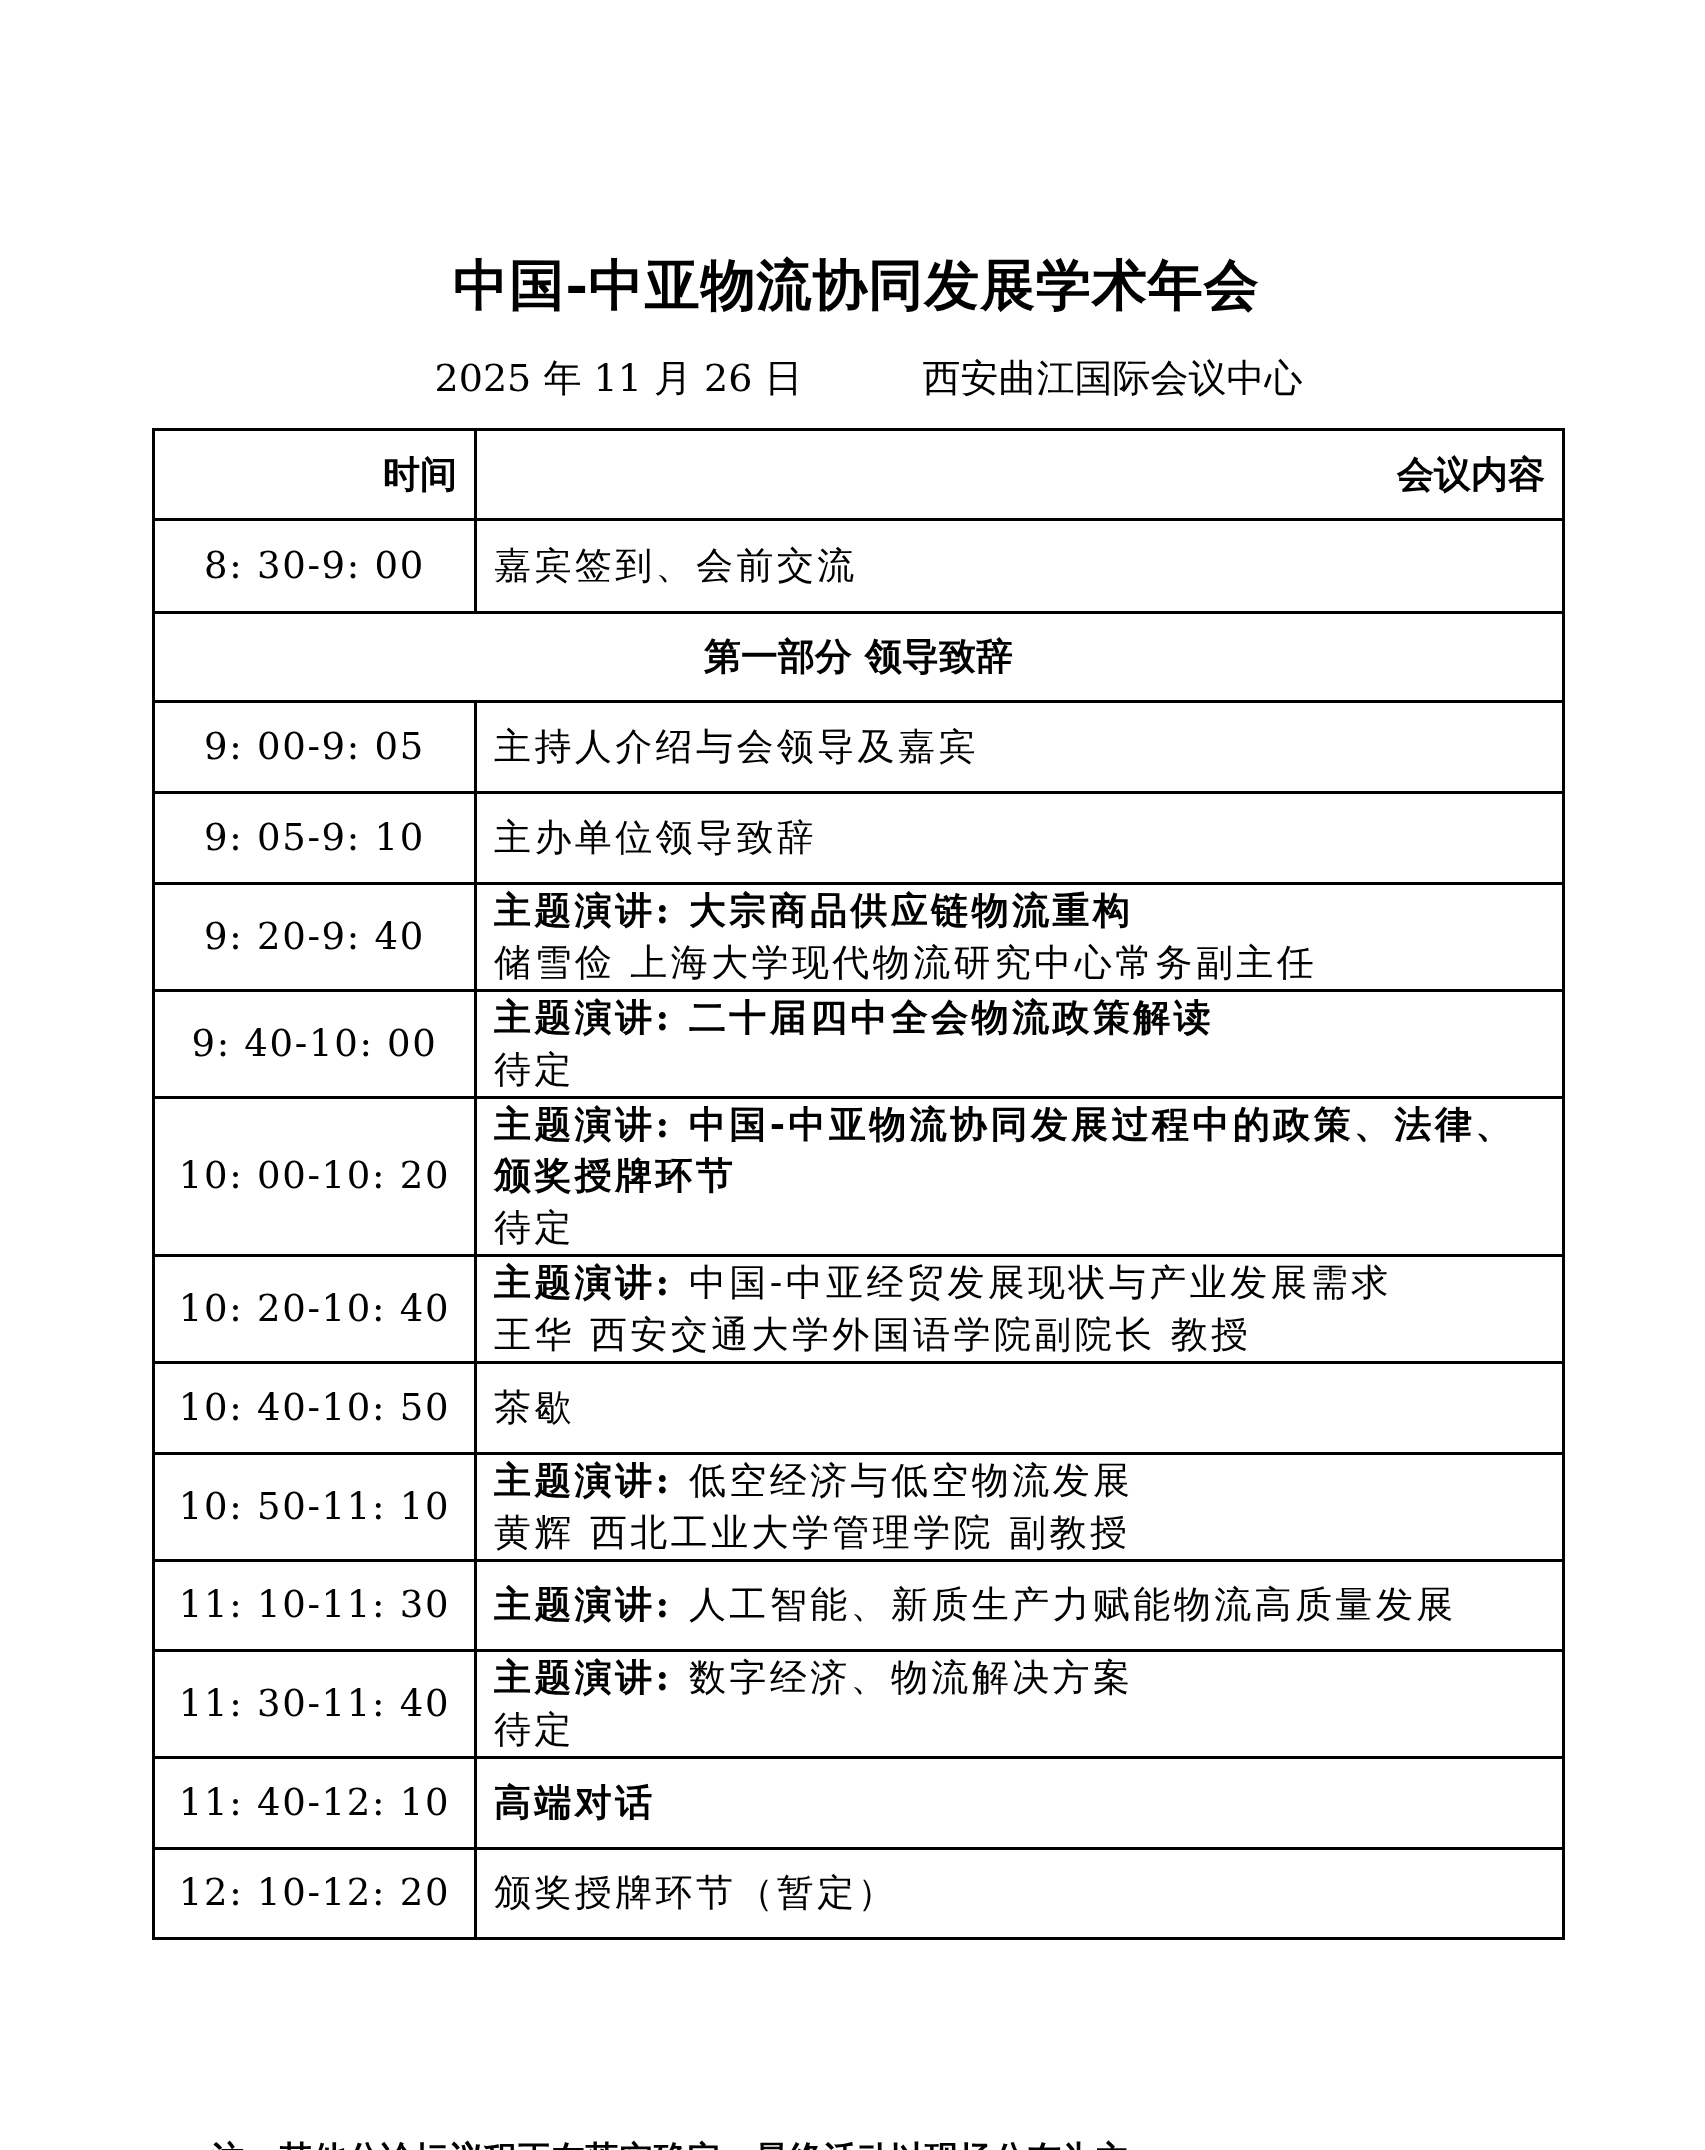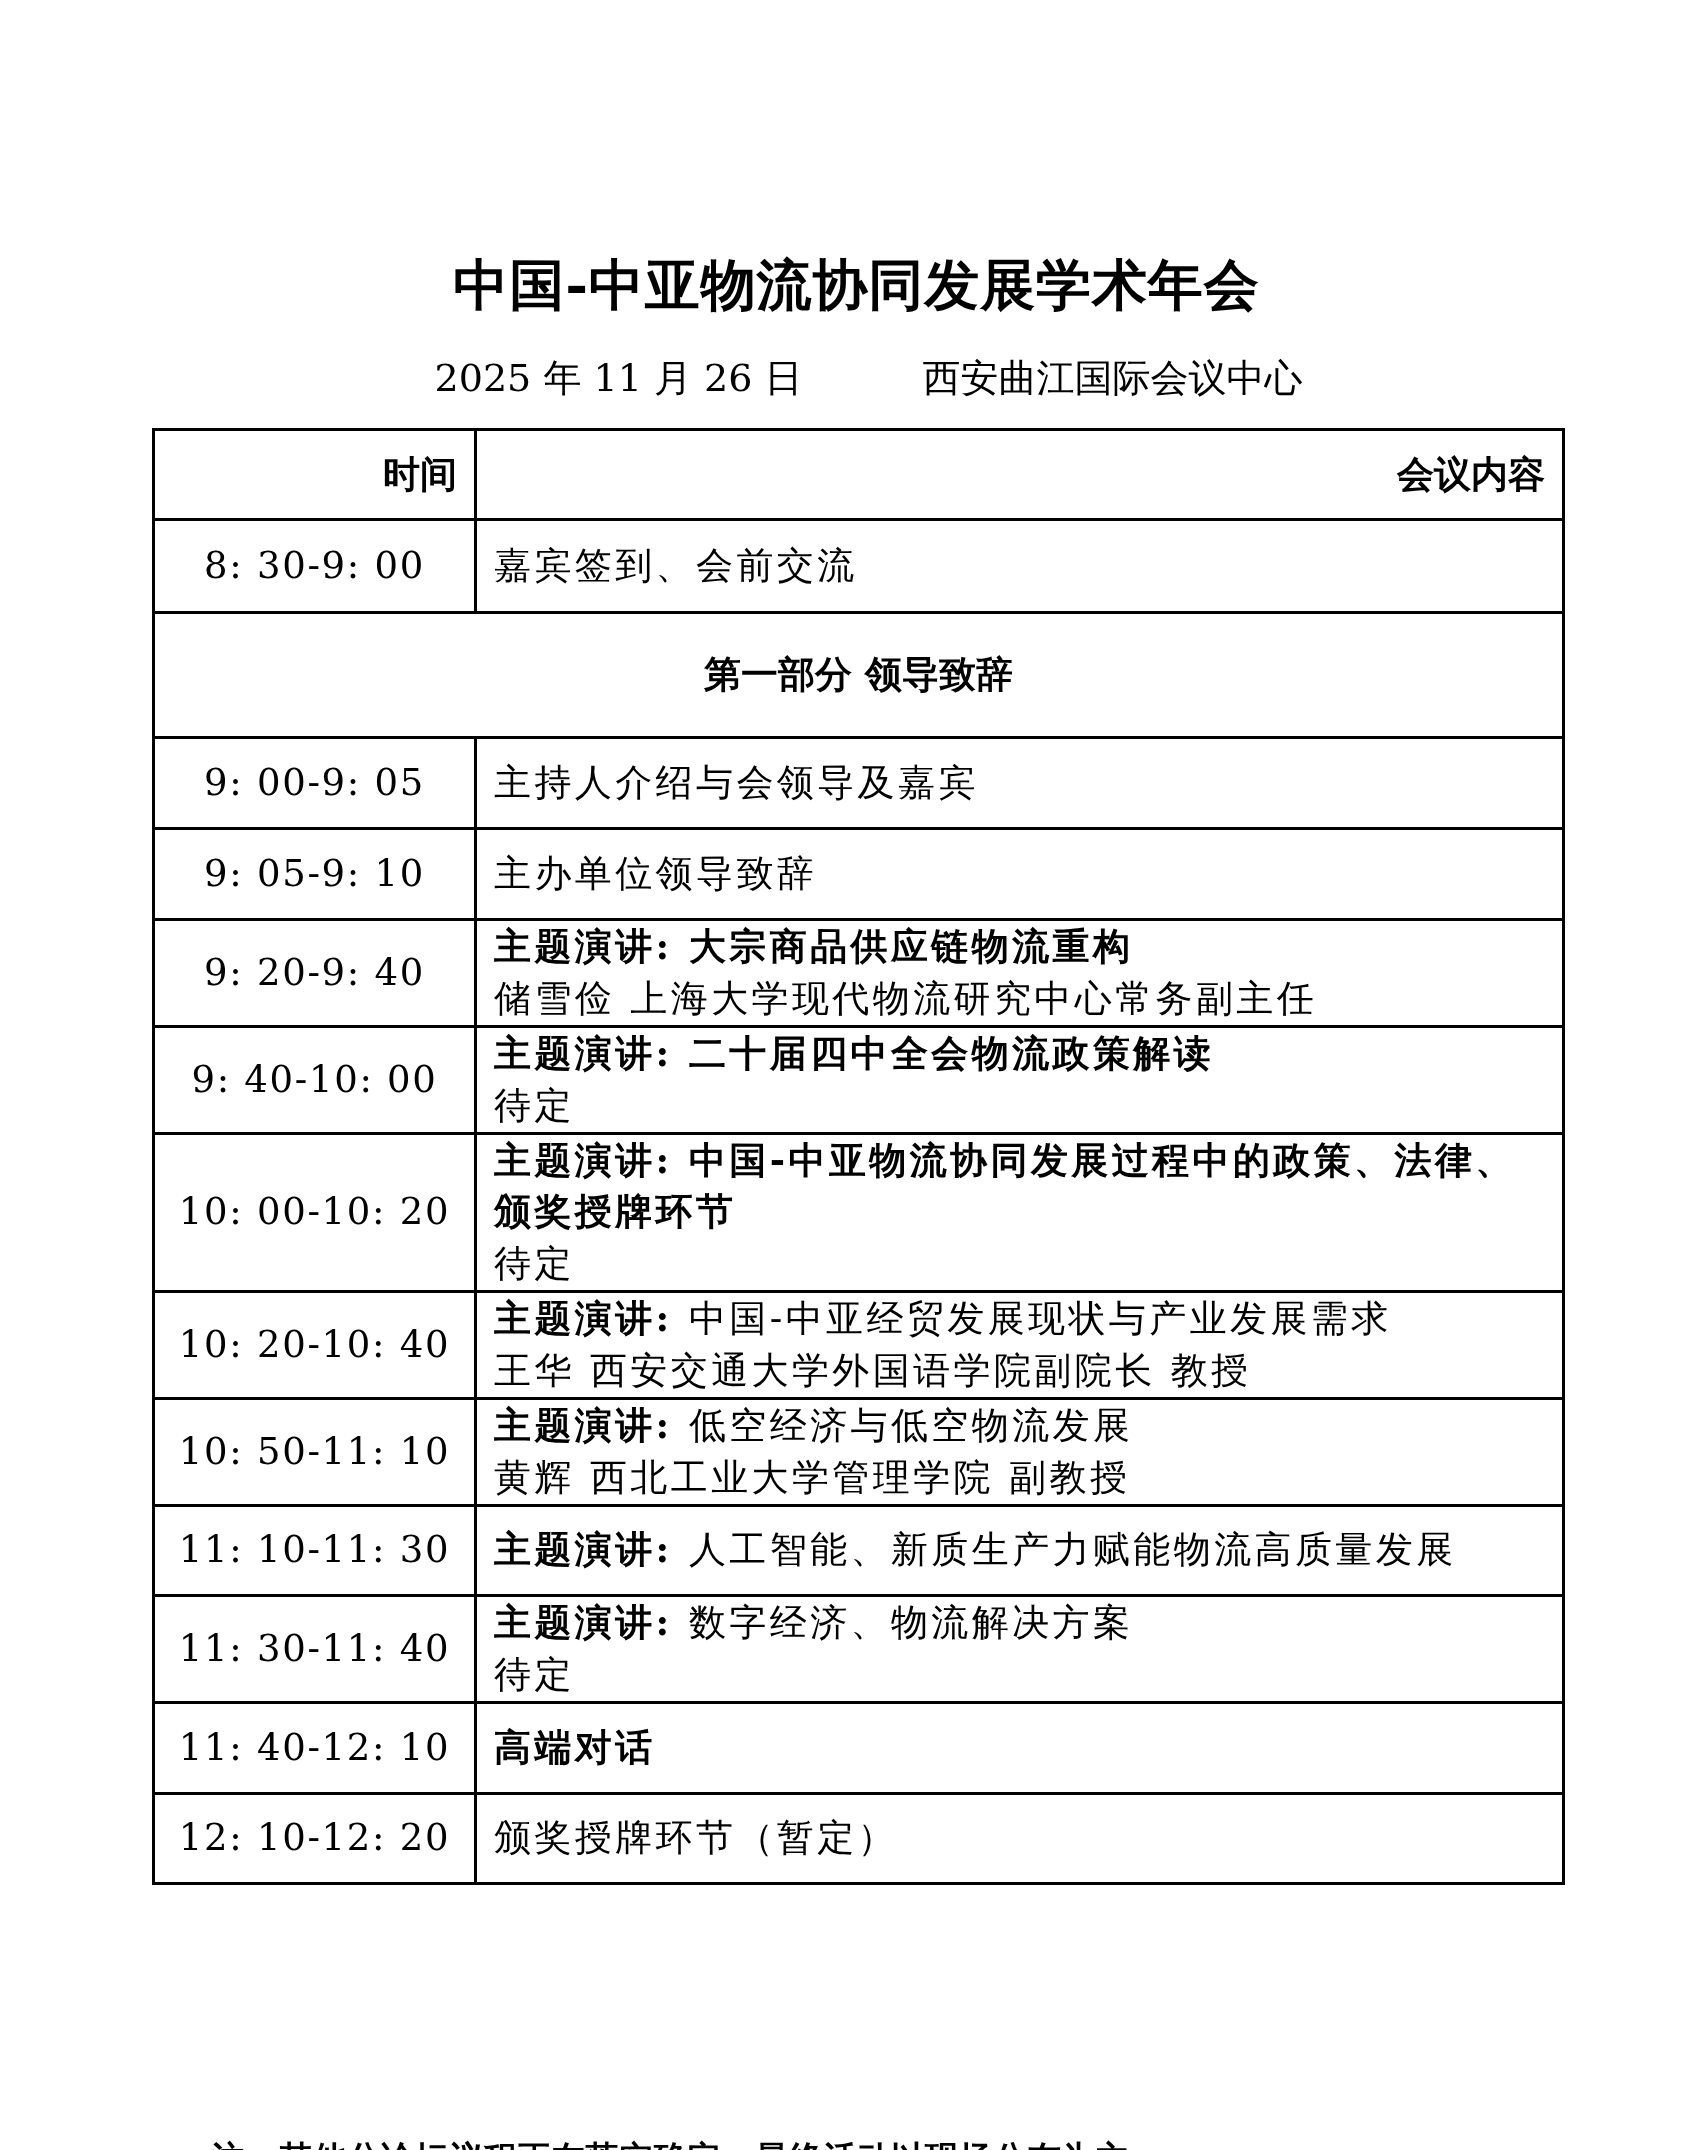--- a/index.html
+++ b/index.html
@@ -43,21 +43,21 @@
       <th>会议内容</th>
     </tr>
   </thead>
   <tbody id="agenda-body">
       <tr style="height: 93px;">
         <td class="time">8: 30-9: 00</td>
         <td class="content">
           <div>嘉宾签到、会前交流</div>
         </td>
       </tr>
-      <tr style="height: 125px;">
+      <tr style="height: 89px;">
         <td class="section" colspan="2">第一部分   领导致辞</td>
       </tr>
       <tr style="height: 91px;">
         <td class="time">9: 00-9: 05</td>
         <td class="content">
           <div>主持人介绍与会领导及嘉宾</div>
         </td>
       </tr>
       <tr style="height: 91px;">
         <td class="time">9: 05-9: 10</td>
@@ -86,20 +86,26 @@
           <div>待定</div>
         </td>
       </tr>
       <tr style="height: 107px;">
         <td class="time">10: 20-10: 40</td>
         <td class="content">
           <div><span class="label">主题演讲: </span><span>中国-中亚经贸发展现状与产业发展需求</span></div>
           <div>王华   西安交通大学外国语学院副院长  教授</div>
         </td>
       </tr>
+      <tr style="height: 91px;">
+        <td class="time">10: 40-10: 50</td>
+        <td class="content">
+          <div>茶歇</div>
+        </td>
+      </tr>
       <tr style="height: 105px;">
         <td class="time">10: 50-11: 10</td>
         <td class="content">
           <div><span class="label">主题演讲: </span><span>低空经济与低空物流发展</span></div>
           <div>黄辉   西北工业大学管理学院  副教授</div>
         </td>
       </tr>
       <tr style="height: 90px;">
         <td class="time">11: 10-11: 30</td>
         <td class="content">

